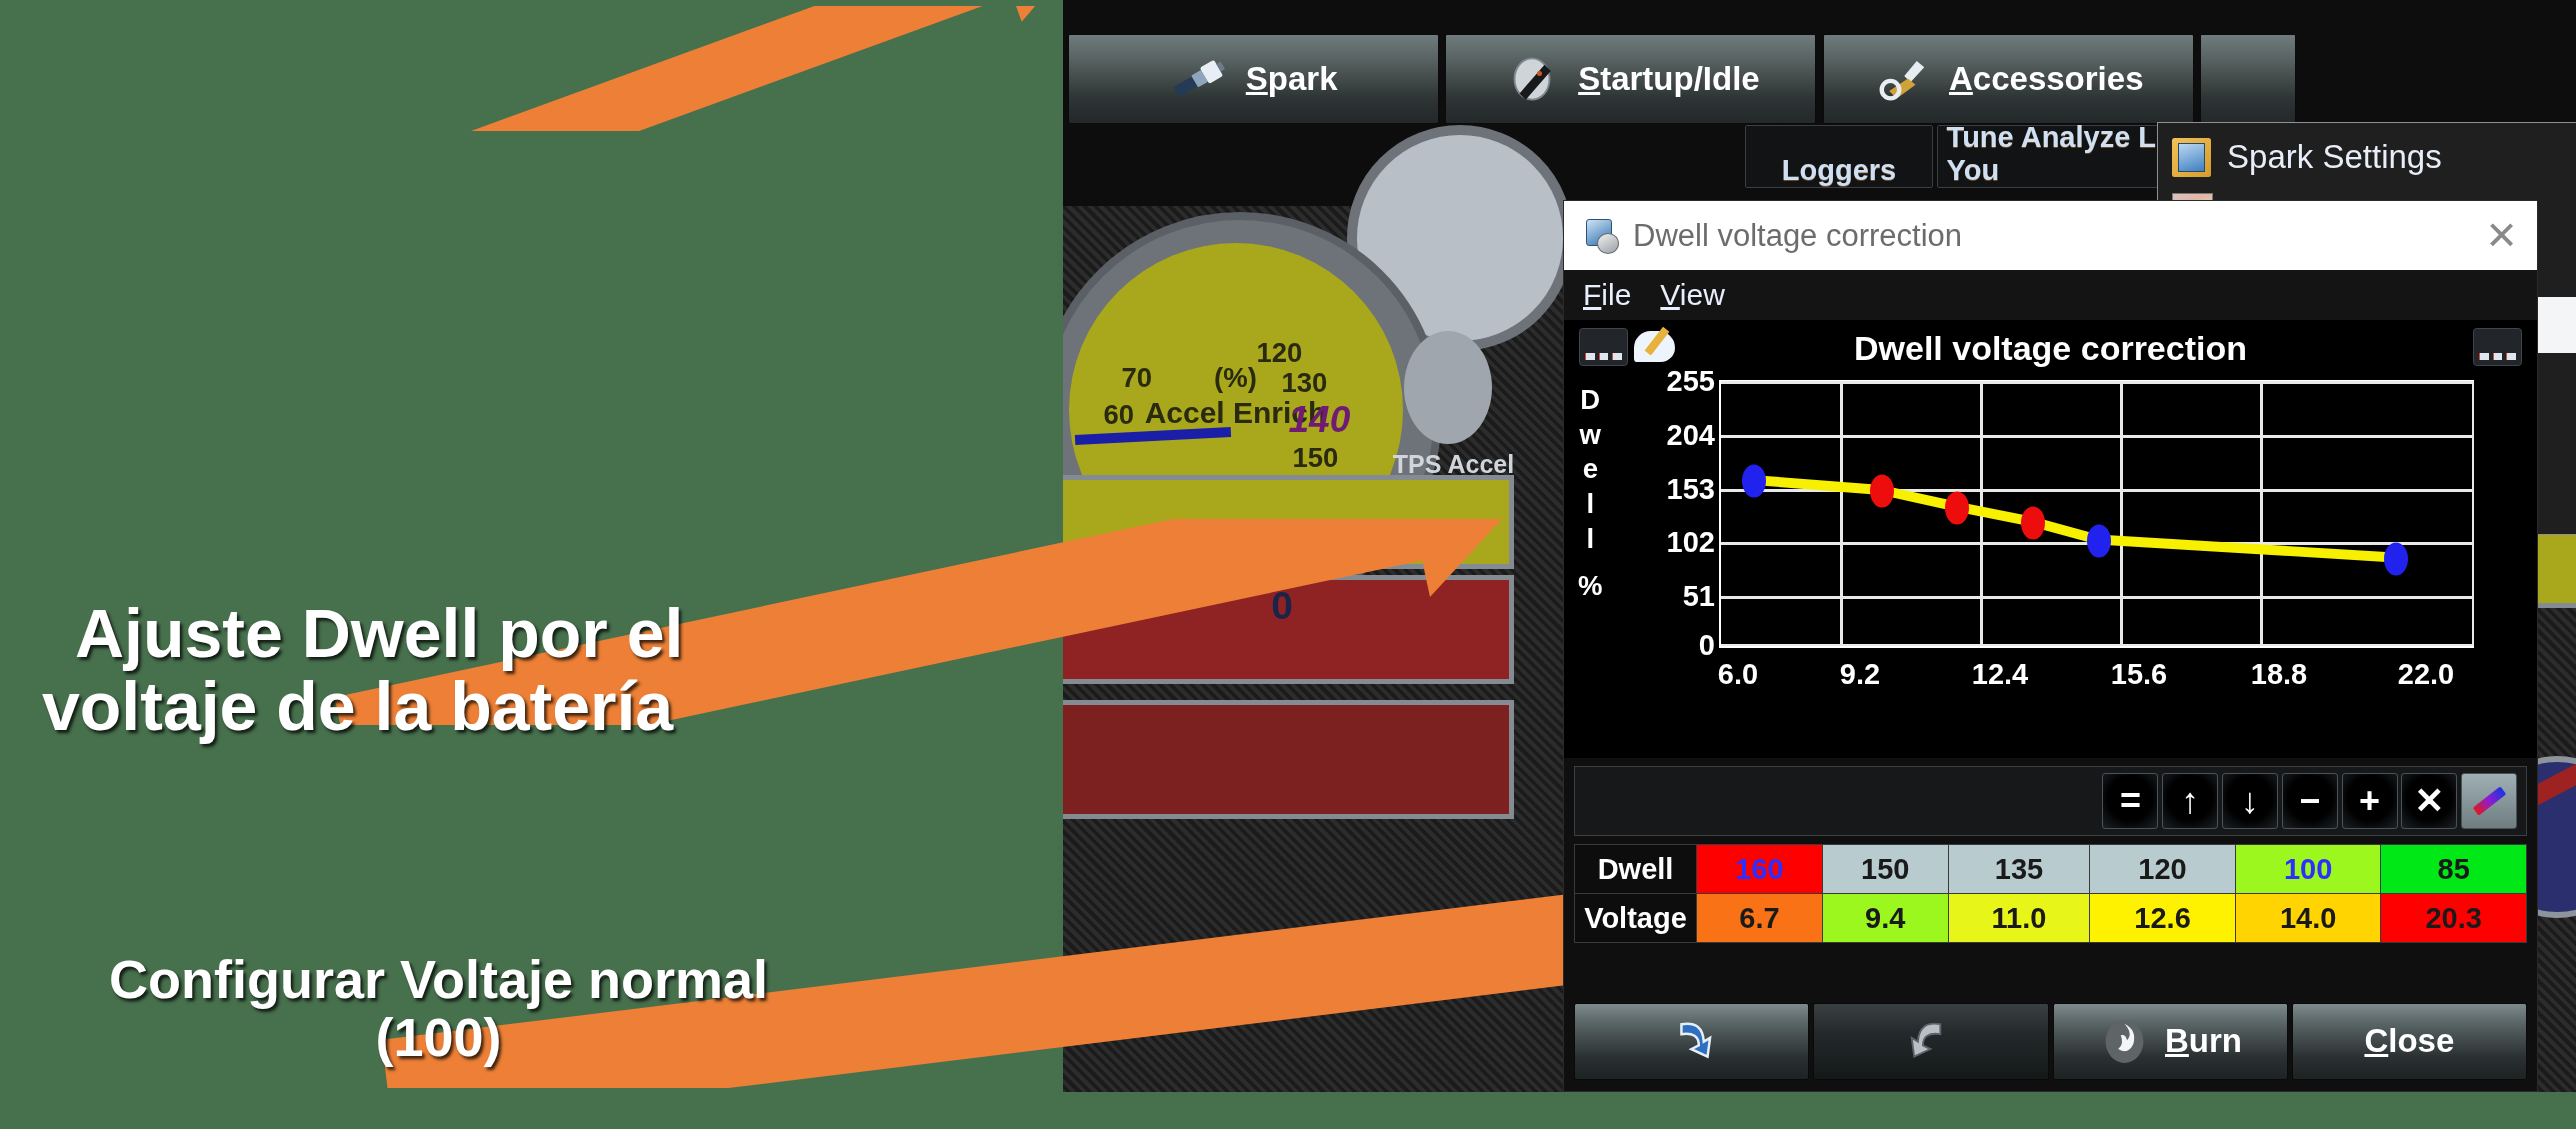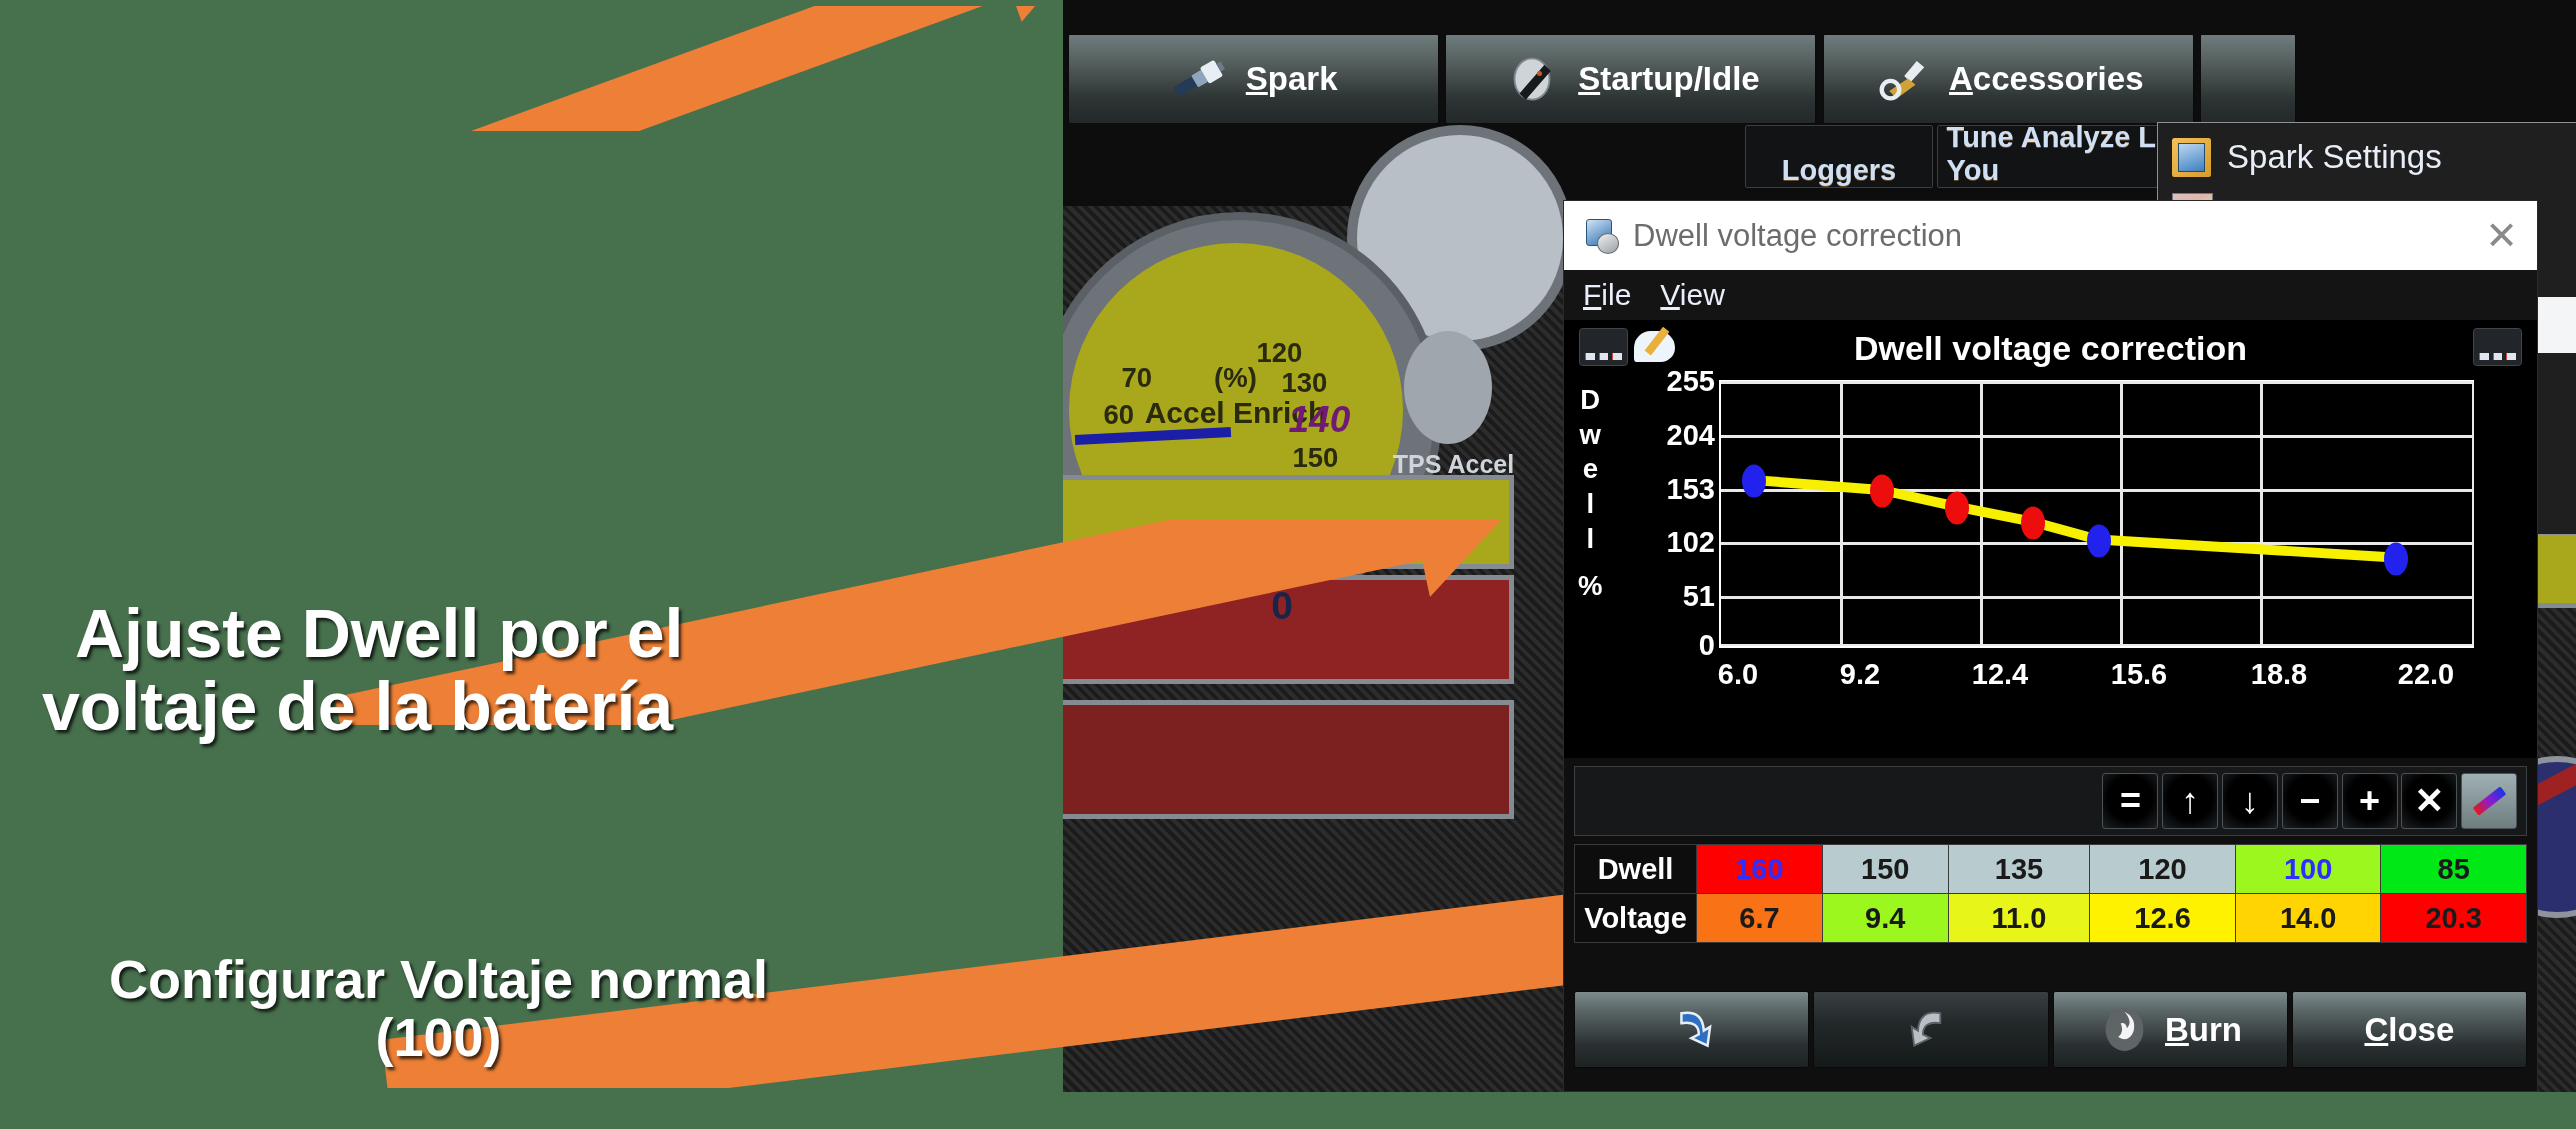--- a/index.html
+++ b/index.html
@@ -143,21 +143,21 @@
   .tb.pencil{background:linear-gradient(180deg,#9fb0b4,#6f7d80);}
   .tb.pencil .p{width:35px;height:10px;background:linear-gradient(90deg,#e01a1a,#8e1bd0,#1a35e0);
      transform:rotate(-38deg);border-radius:1.9px;}
 
   
   #dtable{margin:8.8px 10px 0 10px;border-collapse:collapse;width:calc(100% - 20px);}
   #dtable td{border:1.3px solid #3a3a3a;font-size:29px;font-weight:bold;text-align:center;height:46px;}
   #dtable td.rowhdr{background:#0d0d0d;color:#fff;width:119px;text-align:center;}
 
   
-  #dlg-actions{position:absolute;left:0;bottom:0;width:100%;height:100px;display:flex;align-items:flex-start;
+  #dlg-actions{position:absolute;left:0;bottom:0;width:100%;height:100px;display:flex;align-items:center;
      gap:4px;padding:0 10px;box-sizing:border-box;}
   .abtn{flex:1;height:75px;border:0.6px solid #0a0a0a;border-radius:2.5px;
      background:linear-gradient(180deg,#7d8a8c 0%,#5a6566 25%,#2b3132 70%,#1d2223 100%);
      display:flex;align-items:center;justify-content:center;gap:13.8px;color:#fff;font-size:33px;font-weight:bold;}
   .abtn.plain{background:linear-gradient(180deg,#3a4042 0%,#23292a 40%,#141819 100%);}
   .abtn u{text-decoration:underline;}
   .barval{position:absolute;border:5px solid #848b92;box-sizing:border-box;}
   .barval .num{position:absolute;left:0;right:0;top:3.8px;text-align:center;color:#1b2448;
      font-size:39px;font-weight:bold;}
   .barval .cap{position:absolute;left:0;right:0;bottom:6.3px;text-align:center;color:#1b2448;

